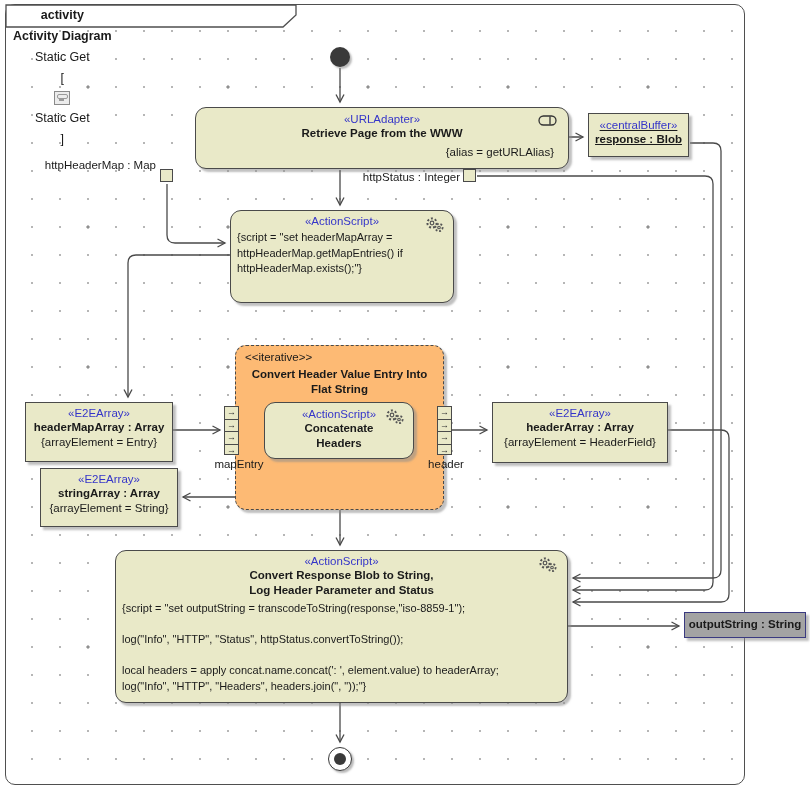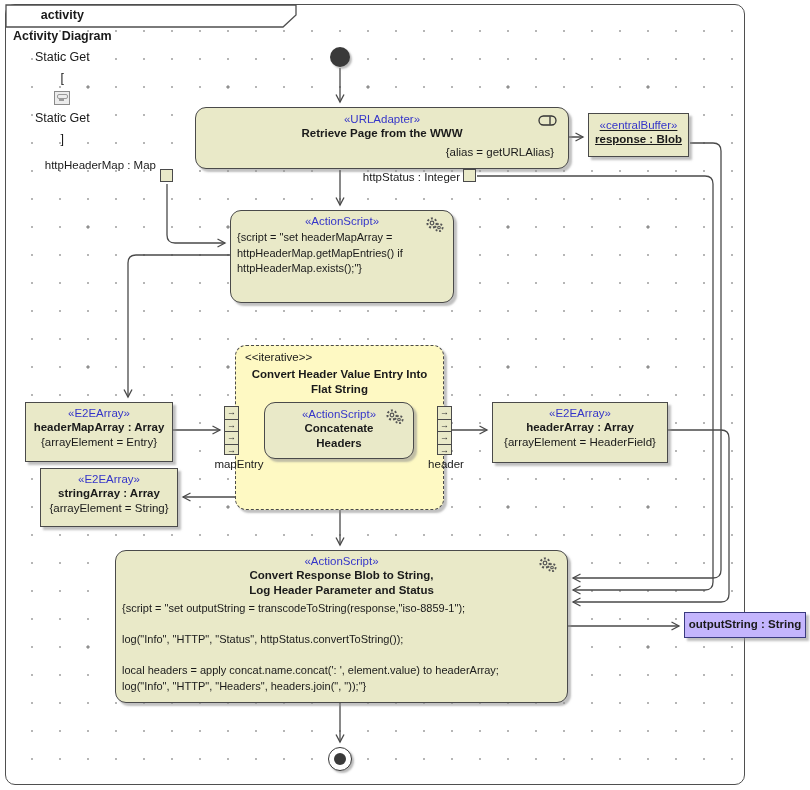--- a/index.html
+++ b/index.html
@@ -18,39 +18,39 @@
   .action{border-radius:11px;}
   .stereo{color:#3535c9;font-size:11.5px;text-align:center;line-height:14px;}
   .bname{font-weight:bold;font-size:11.5px;text-align:center;line-height:15px;}
   .tagv{font-size:11.5px;text-align:center;line-height:15px;}
   .script-line{font-size:11px;text-align:left;line-height:15.5px;min-height:15.5px;
     white-space:nowrap;padding-left:6px;}
   .pin{position:absolute;width:13px;height:13px;background:#e9e9c8;
     border:1.2px solid #4a4a4a;box-sizing:border-box;z-index:11;}
   .pinlabel{position:absolute;font-size:11.5px;z-index:11;line-height:14px;}
   .freelabel{position:absolute;font-size:11.5px;z-index:11;text-align:center;line-height:14px;}
-  .iter{position:absolute;background:#fef9c3;border:1.4px dashed #4a4a4a;
+  .iter{position:absolute;background:#fdba74;border:1.4px dashed #4a4a4a;
     border-radius:11px;box-sizing:border-box;z-index:8;box-shadow:3px 3px 2px rgba(140,140,140,.55);}
   .stack{position:absolute;width:15px;height:49px;background:#e9e9c8;
     border:1.2px solid #4a4a4a;box-sizing:border-box;z-index:12;}
   .stack .cell{height:11.6px;border-bottom:1px solid #4a4a4a;font-size:9px;
     line-height:11px;text-align:center;color:#333;}
   .stack .cell:last-child{border-bottom:none;}
   #tabtext{position:absolute;left:13px;top:7px;z-index:12;display:flex;gap:5px;
     font-size:12.5px;align-items:center;line-height:16px;flex-direction:column;}
   .bold{font-weight:bold;}
   #initial{position:absolute;left:330px;top:47px;width:20px;height:20px;border-radius:50%;
     background:#3a3a3a;z-index:10;box-shadow:2px 2px 2px rgba(140,140,140,.6);}
   #final{position:absolute;left:328px;top:747px;width:24px;height:24px;border-radius:50%;
     border:1.6px solid #3a3a3a;background:#fff;z-index:10;box-sizing:border-box;
     box-shadow:2px 2px 2px rgba(140,140,140,.6);display:flex;align-items:center;justify-content:center;}
   #final .dot{width:12px;height:12px;border-radius:50%;background:#3a3a3a;}
   .gears{position:absolute;z-index:11;}
   #outputString{position:absolute;left:684px;top:612px;width:122px;height:26px;
-    background:#c4b5fd;border:1.4px solid #3a3a80;box-sizing:border-box;z-index:15;
+    background:#a3a3a3;border:1.4px solid #3a3a80;box-sizing:border-box;z-index:15;
     font-weight:bold;font-size:11.5px;text-align:center;line-height:23px;
     box-shadow:3px 3px 2px rgba(140,140,140,.55);}
   .tabicon{display:inline-block;width:14px;height:12px;border:1px solid #8a8a8a;
     background:#ececec;position:relative;}
   .tabicon::before{content:"";position:absolute;left:2px;top:2px;width:9px;height:3px;
     border:1px solid #9a9a9a;border-radius:2px;}
   .tabicon::after{content:"";position:absolute;left:4px;top:7px;width:5px;height:2px;background:#9a9a9a;}
 </style>
 </head>
 <body>

